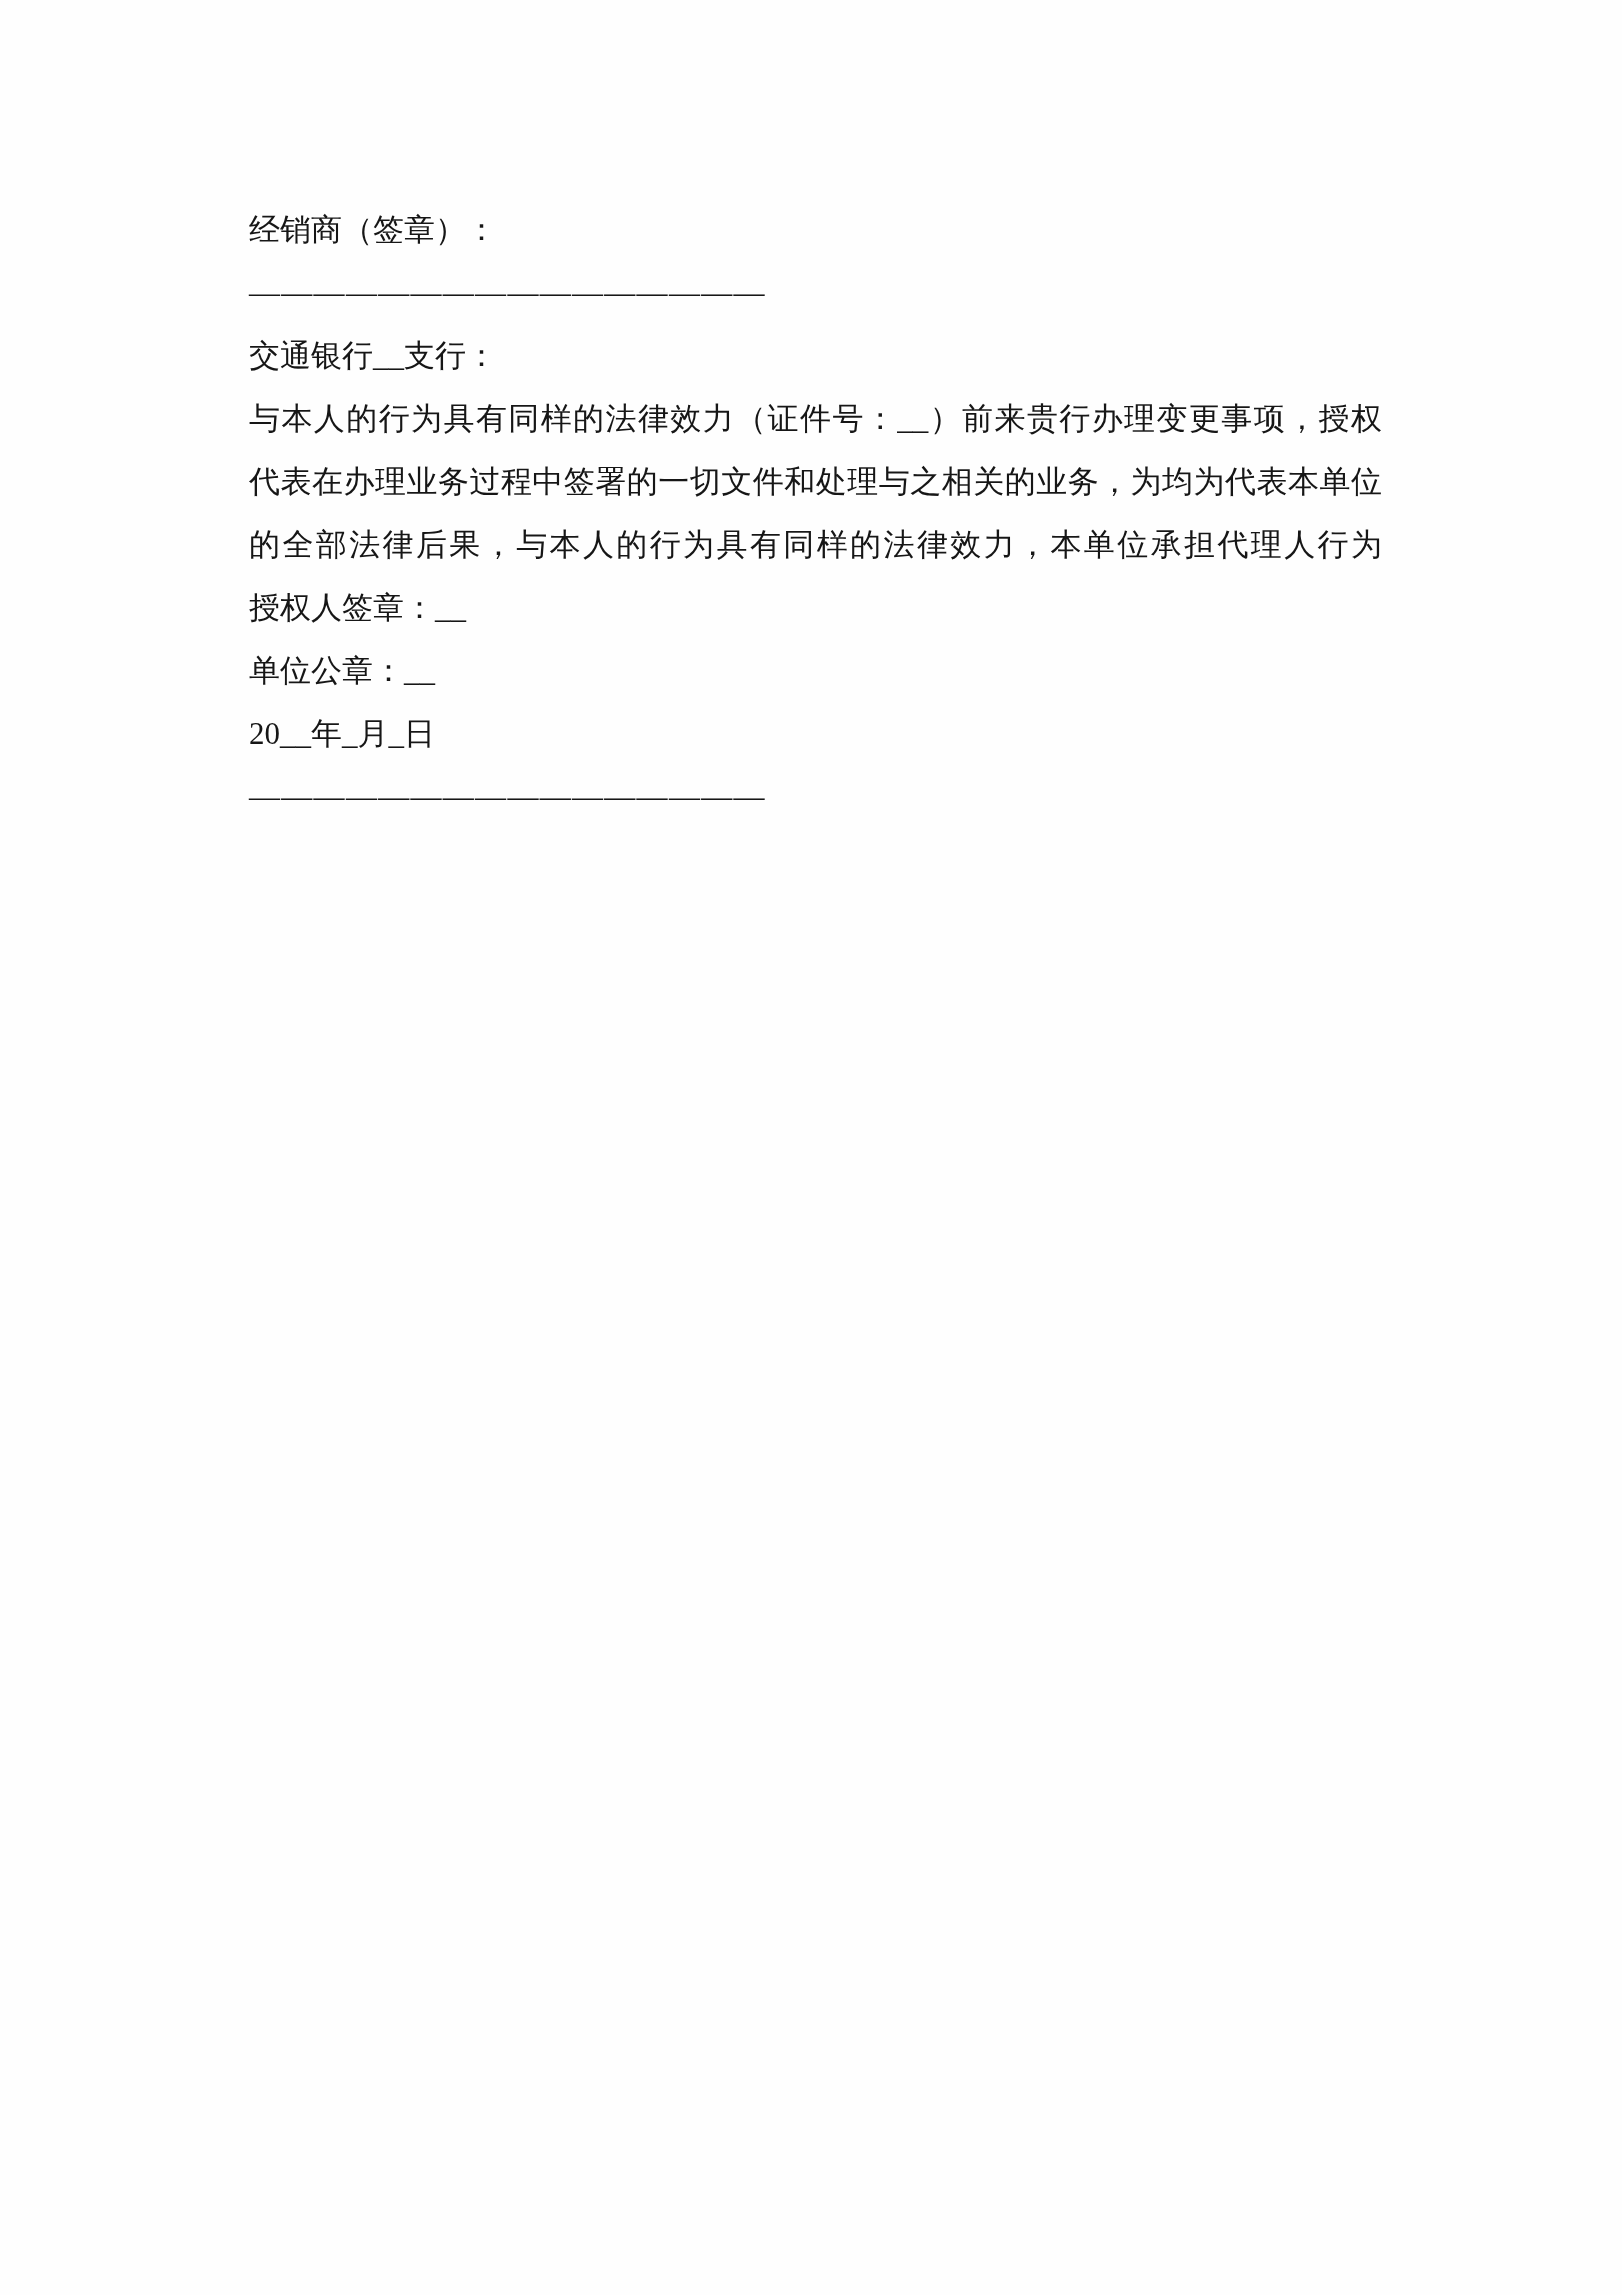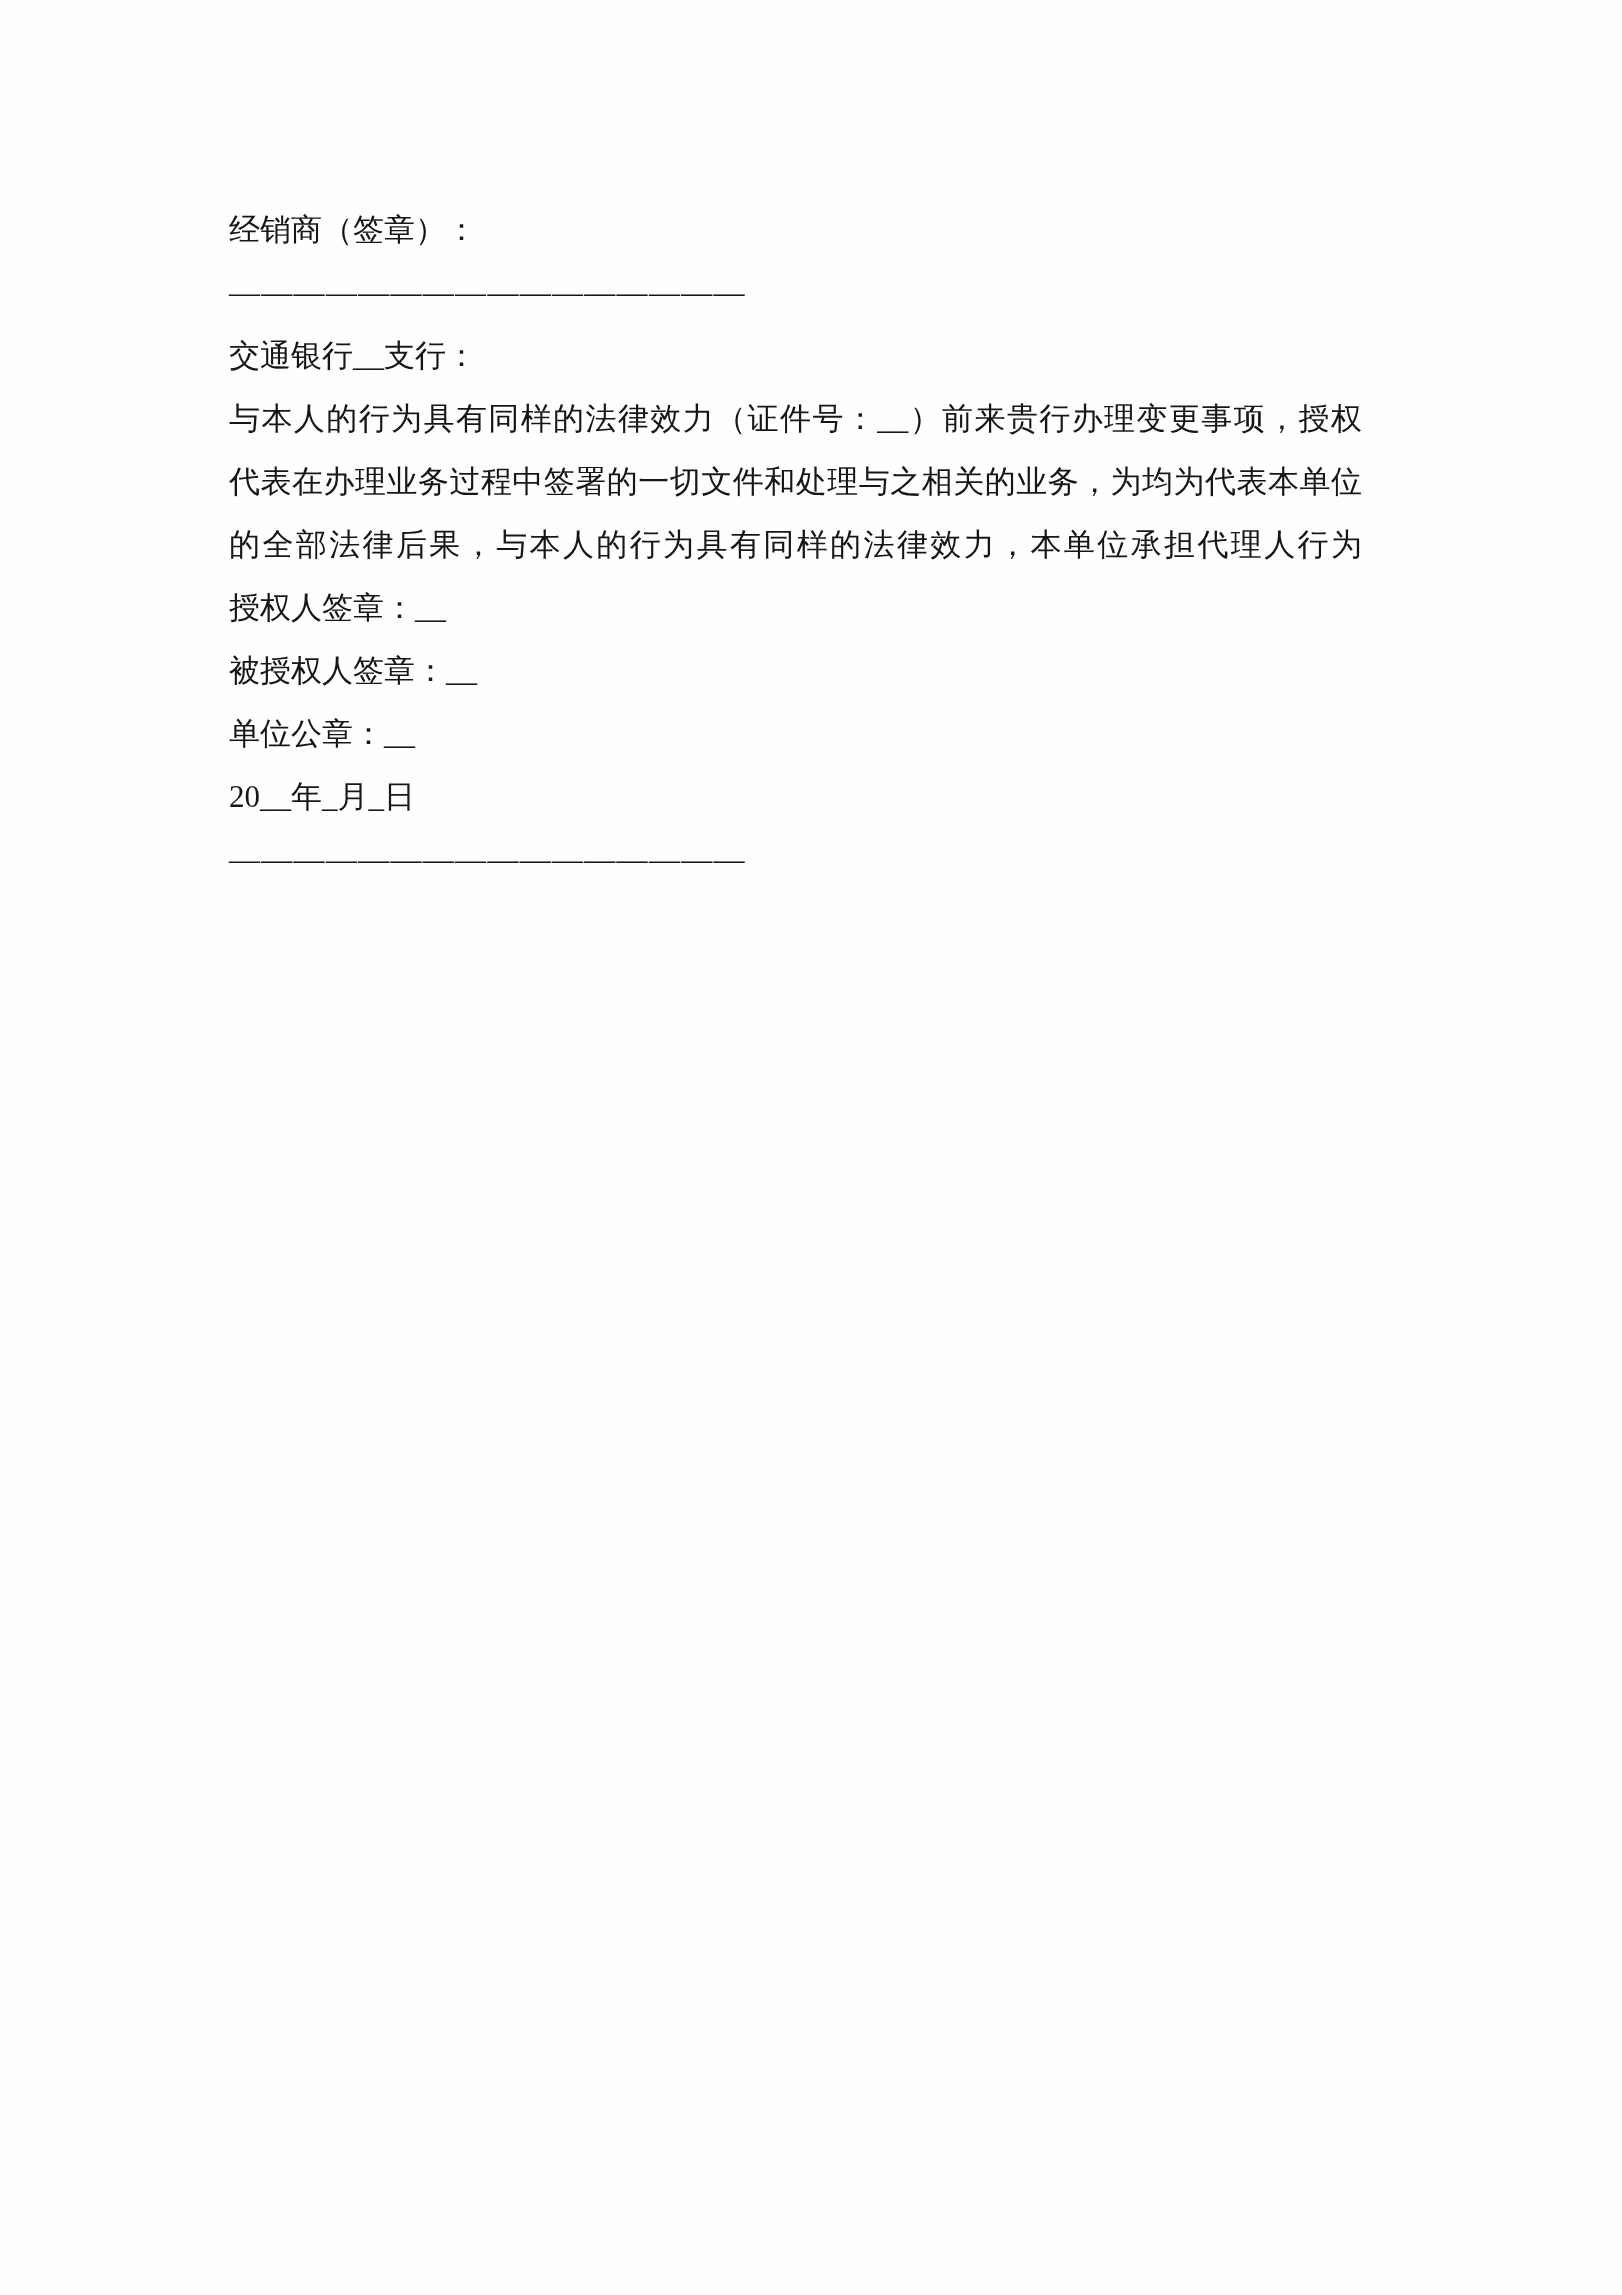--- a/index.html
+++ b/index.html
@@ -17,21 +17,21 @@
     position: absolute;
     left: 0;
     top: 0;
     width: 1623px;
     height: 2295px;
     background: #fefefe;
     color: #161616;
   }
   .content {
     position: absolute;
-    left: 229px;
+    left: 249px;
     top: 198px;
     width: 1133px;
     font-size: 31px;
     line-height: 63px;
   }
   .line {
     white-space: pre-wrap;
     min-height: 63px;
   }
   
@@ -58,21 +58,20 @@
     <div class="line">交通银行__支行：</div>
 
     <div>
       <div class="line justify">与本人的行为具有同样的法律效力（证件号：__）前来贵行办理变更事项，授权</div>
       <div class="line justify">代表在办理业务过程中签署的一切文件和处理与之相关的业务，为均为代表本单位</div>
       <div class="line justify">的全部法律后果，与本人的行为具有同样的法律效力，本单位承担代理人行为</div>
     </div>
 
     <div class="line">授权人签章：__</div>
 
-    <div class="line">被授权人签章：__</div>
 
     <div class="line">单位公章：__</div>
 
     <div class="line">20__年_月_日</div>
 
     <div class="line separator">————————————————</div>
 
   </div>
 </div>
 

